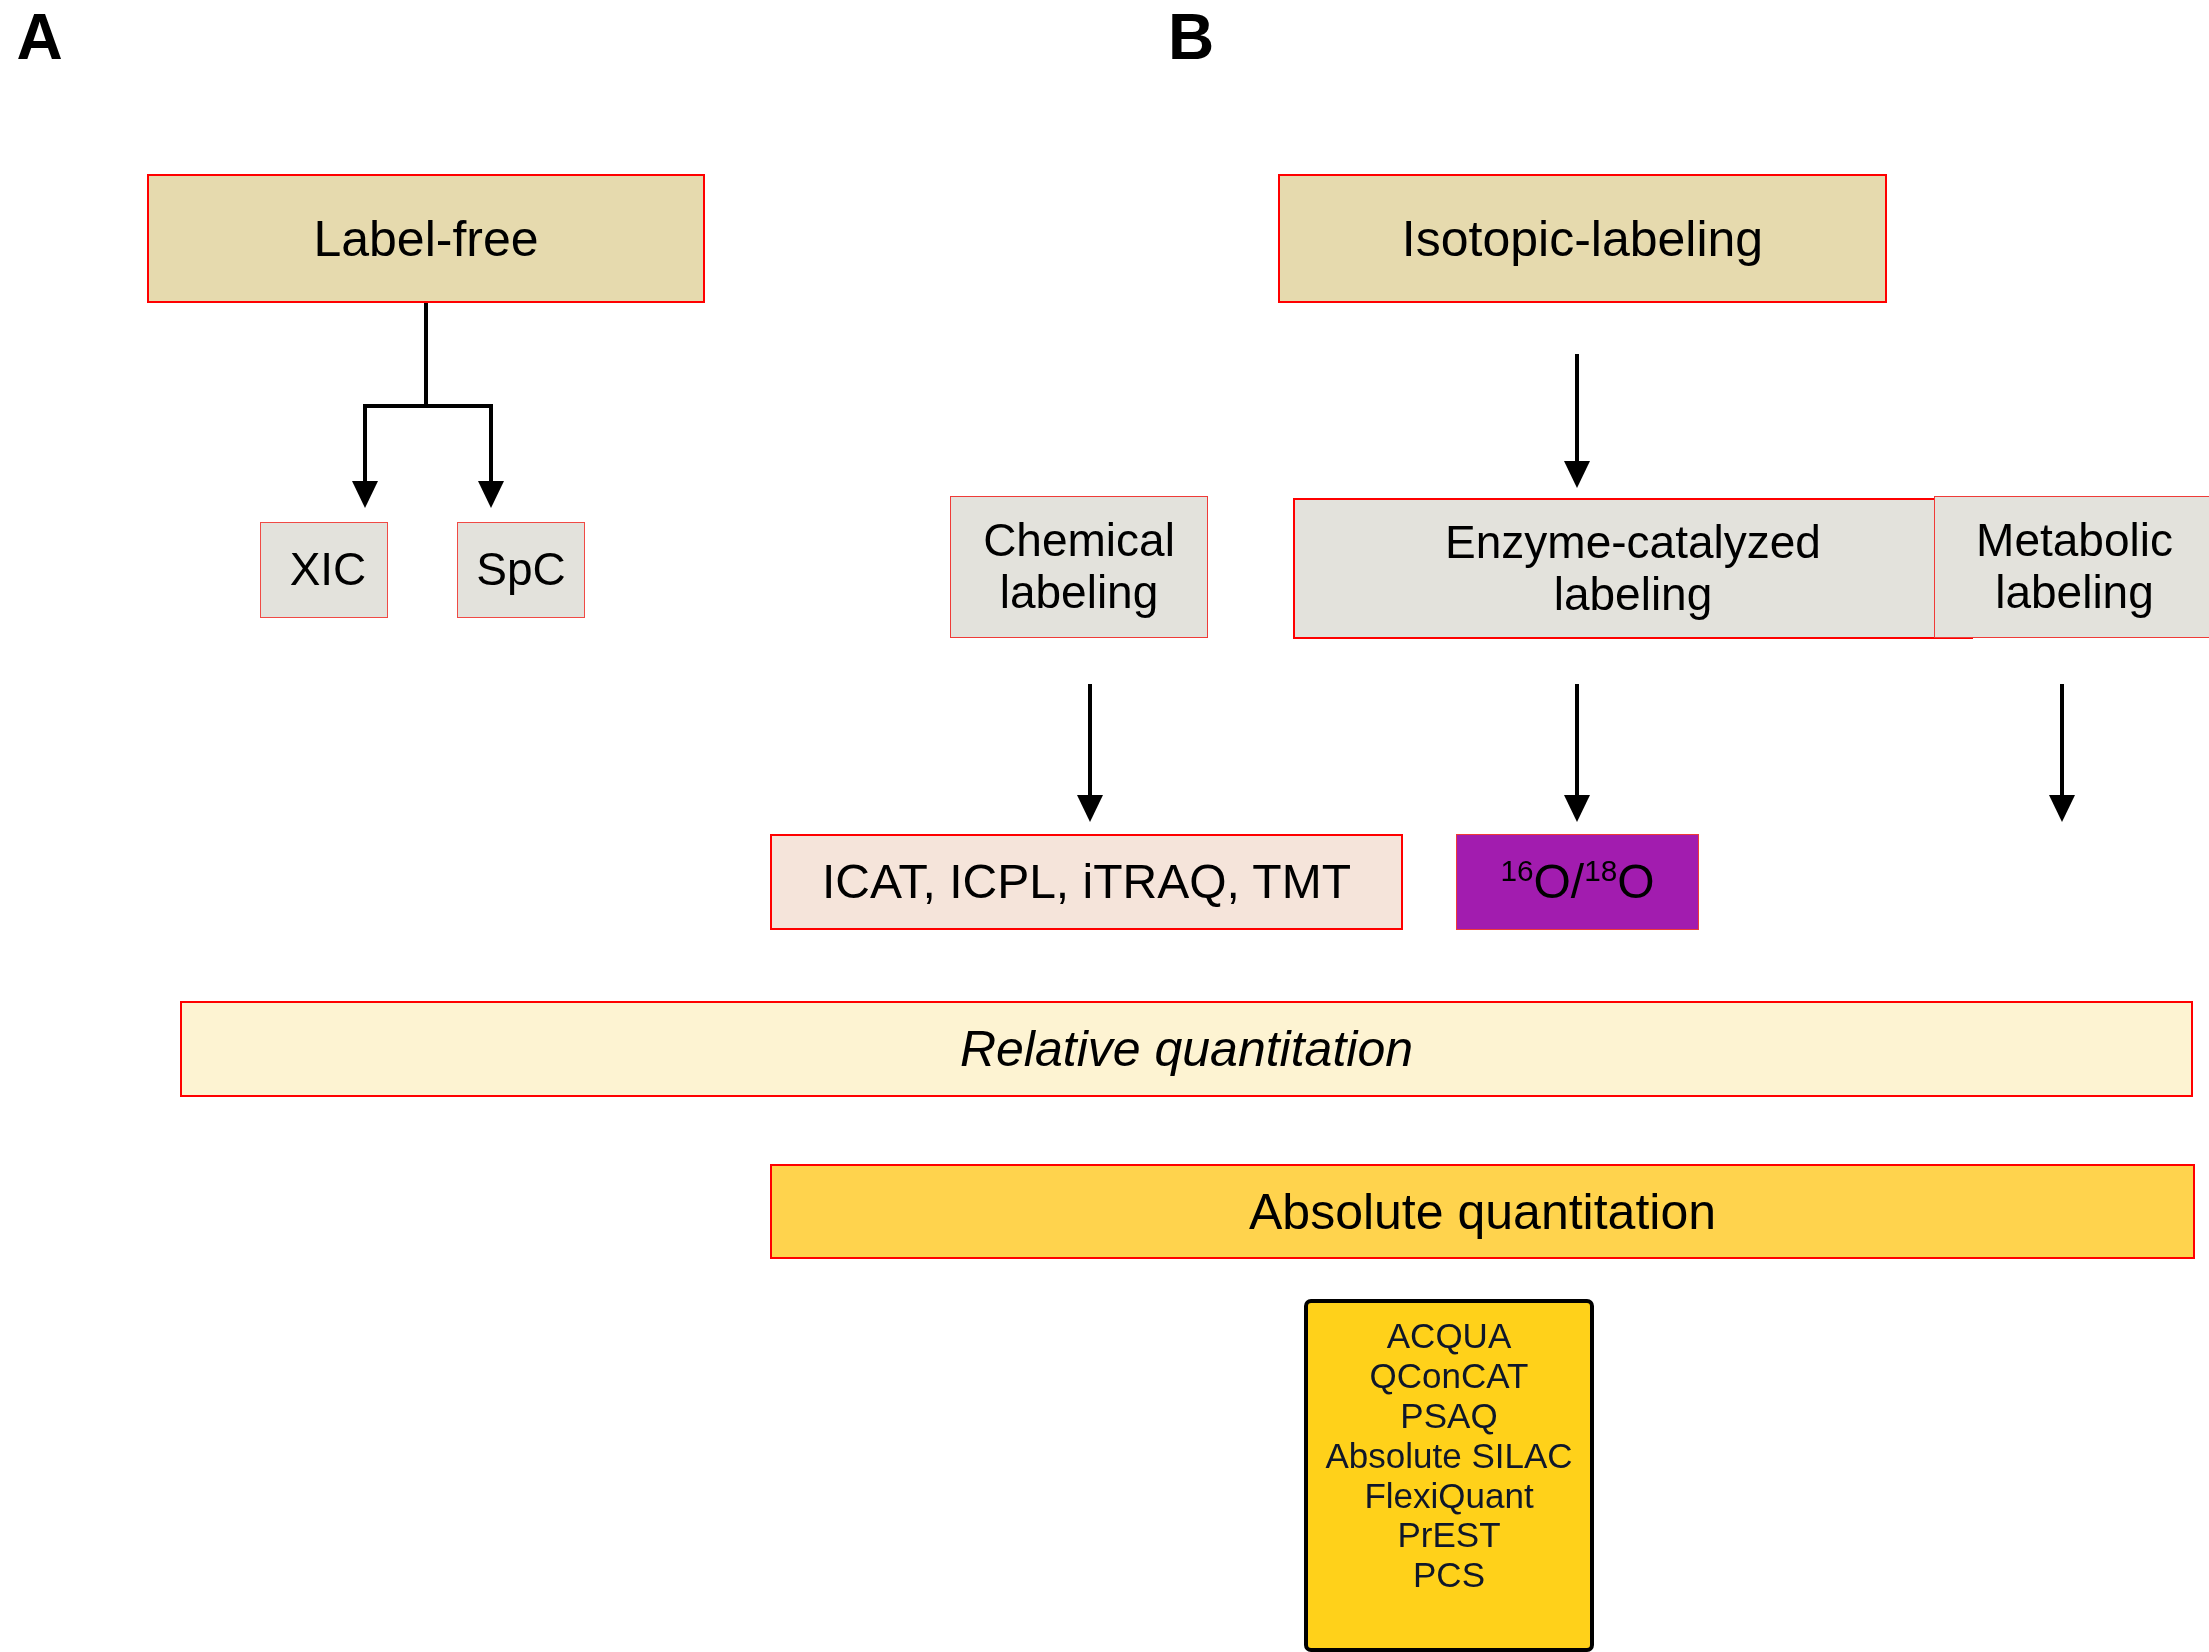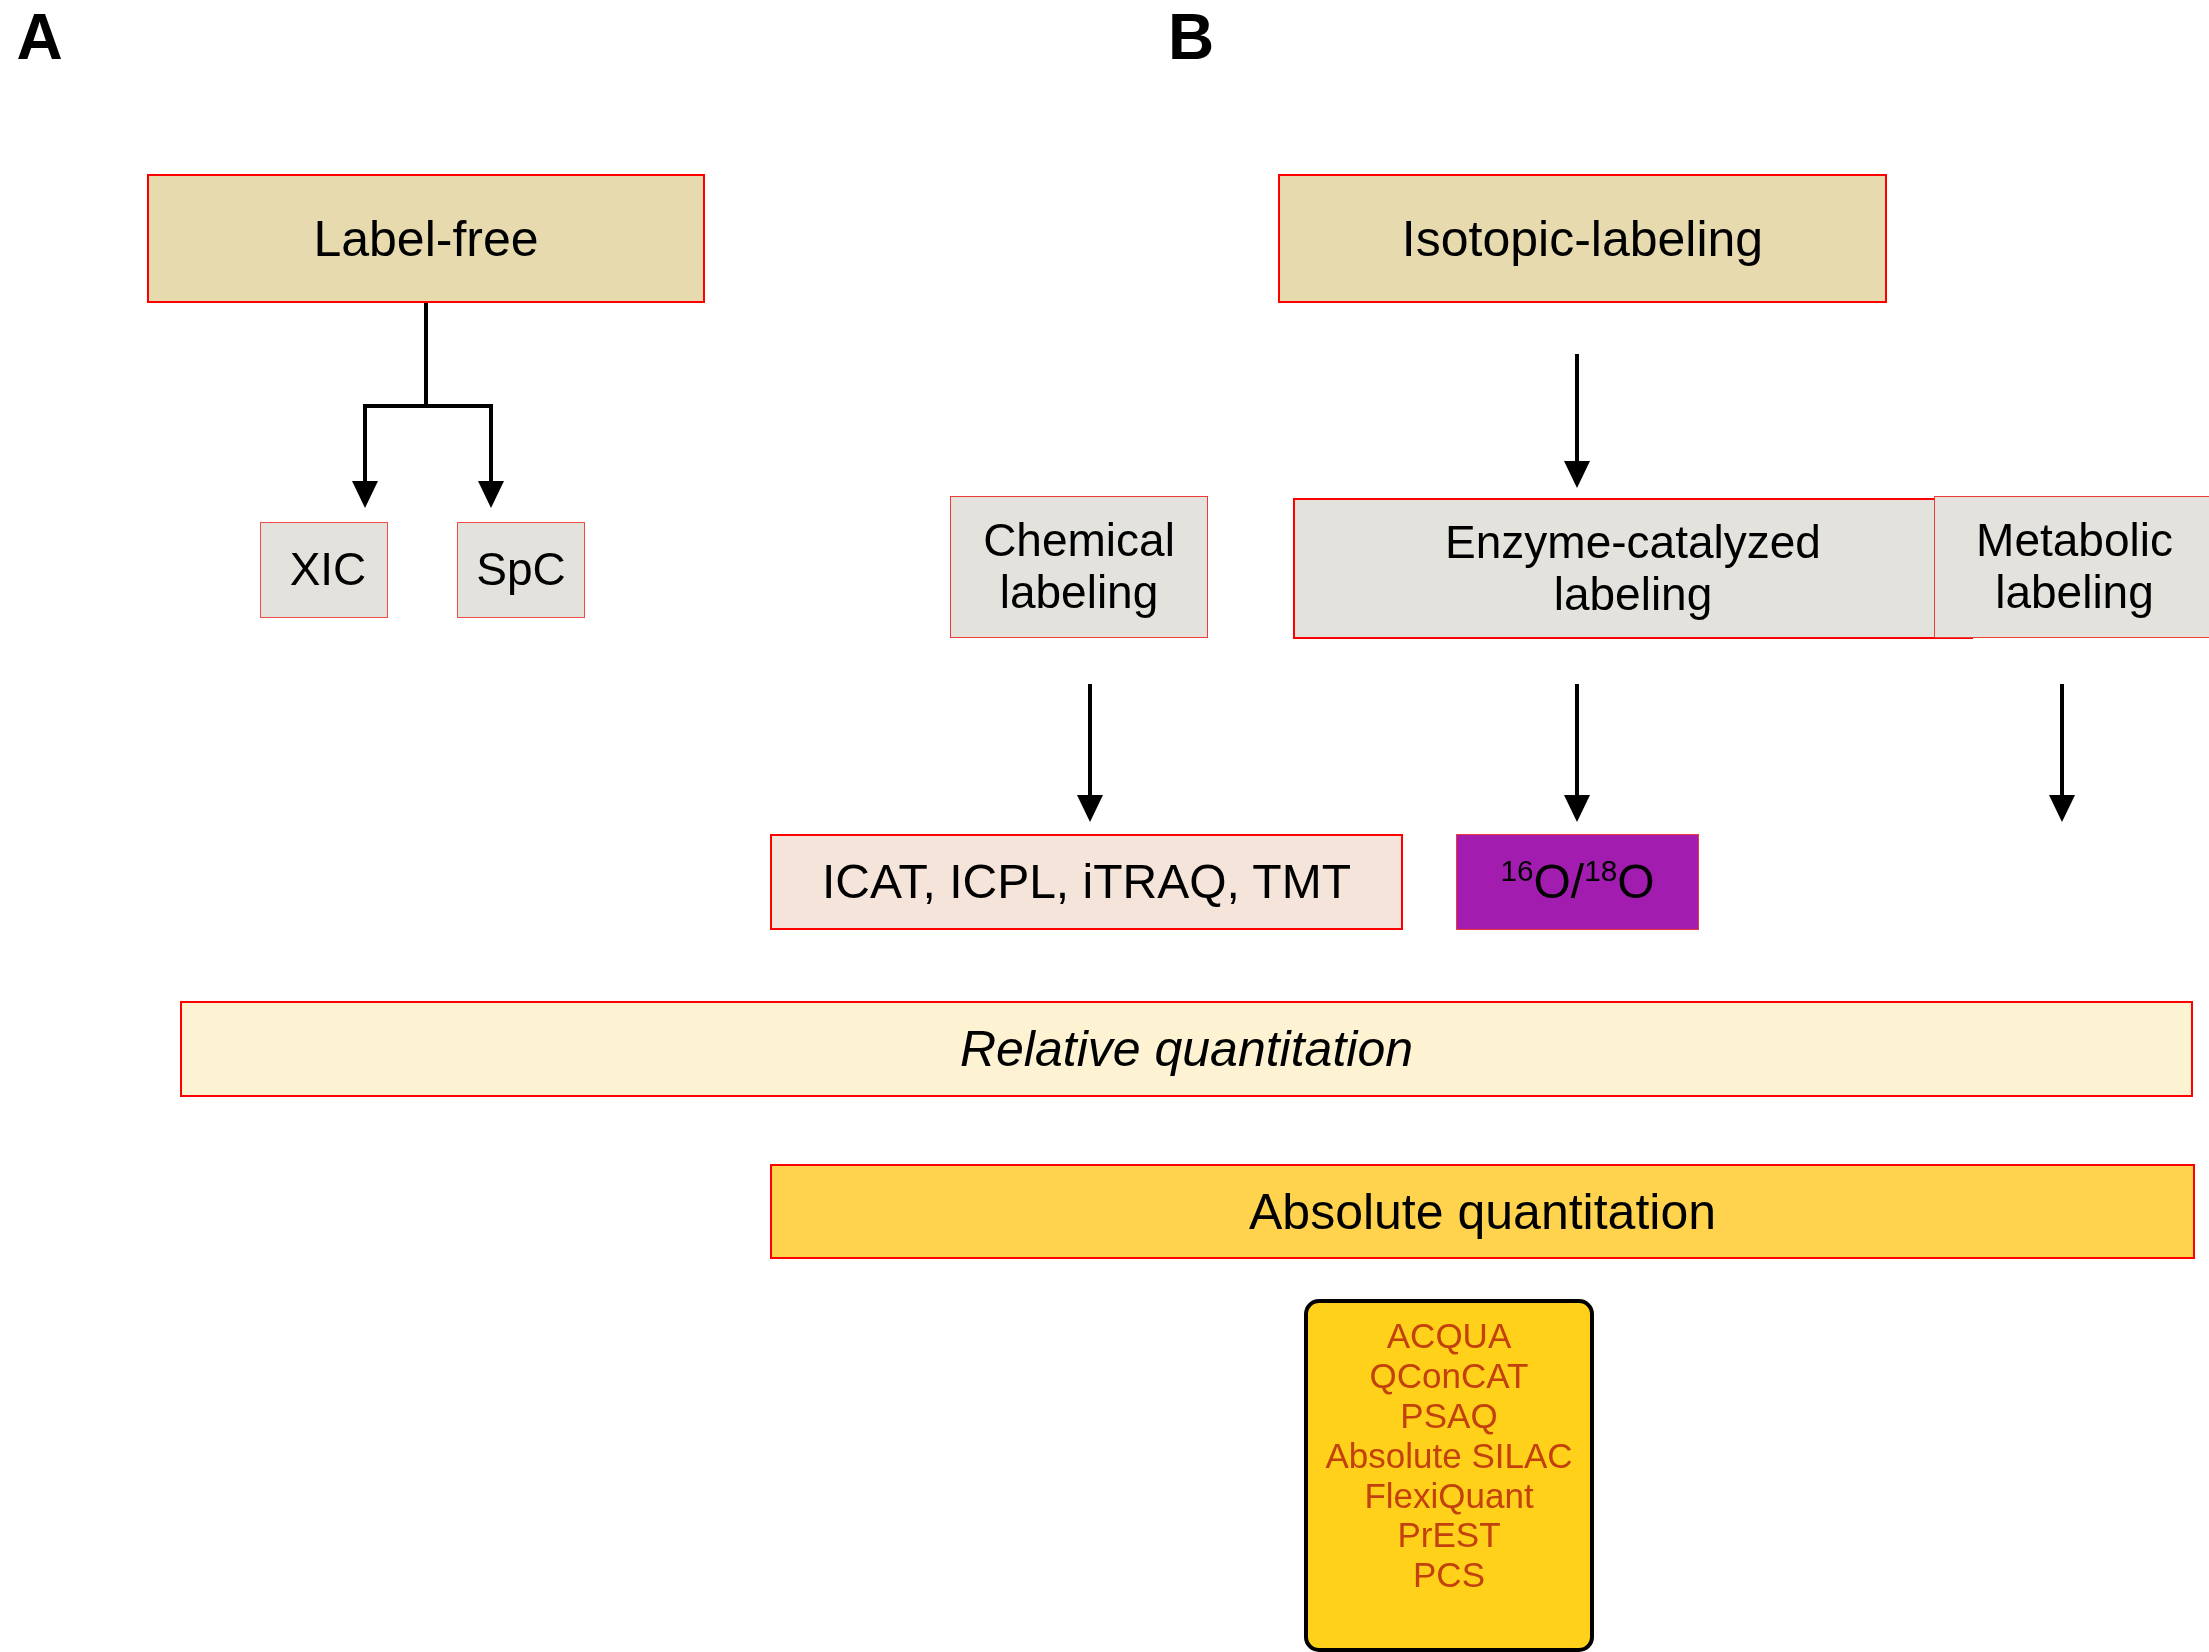--- a/index.html
+++ b/index.html
@@ -79,28 +79,28 @@
     background: #ffd34d;
     border: 2.8px solid #ff0000;
     font-size: 50px;
   }
   
   .box-list {
     position: absolute;
     box-sizing: border-box;
     background: #ffd11a;
     border: 4.6px solid #000000;
-    border-radius: 15px;
+    border-radius: 7px;
     display: flex;
     flex-direction: column;
     align-items: center;
     justify-content: flex-start;
     padding-top: 13px;
     font-size: 35px;
-    color: #c2410c;
+    color: #0f172a;
   }
   .box-list .item {
     line-height: 1.14;
     white-space: nowrap;
   }
   sup {
     font-size: 0.62em;
     vertical-align: super;
     line-height: 0;
   }

